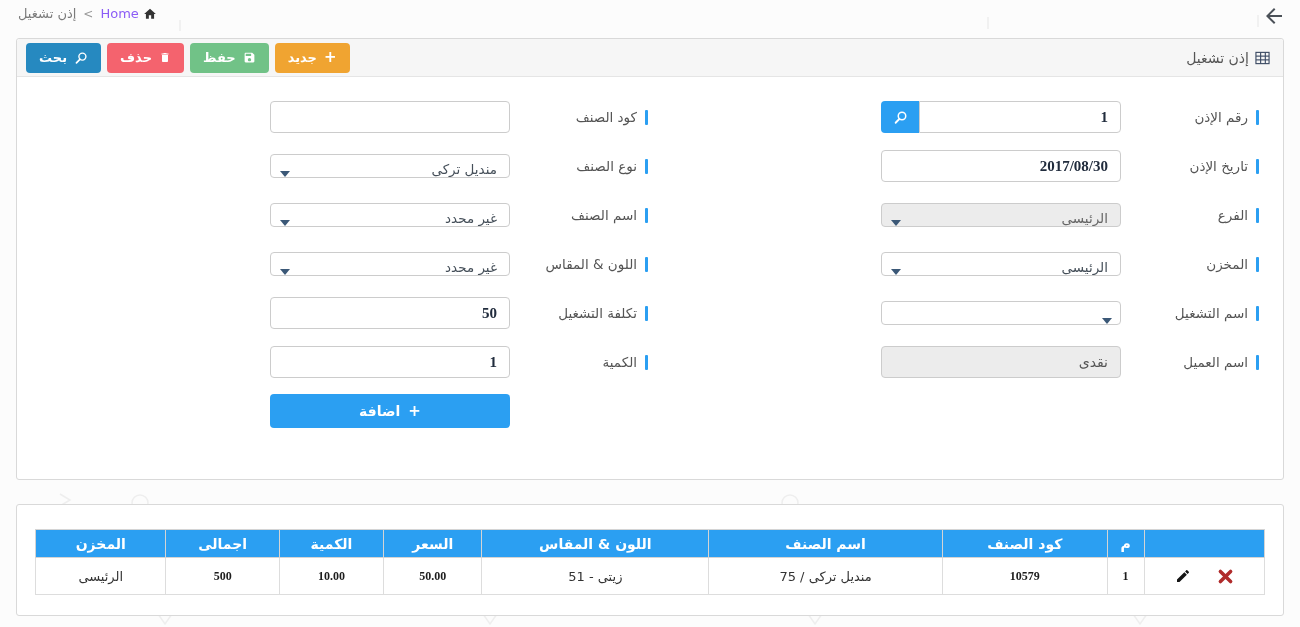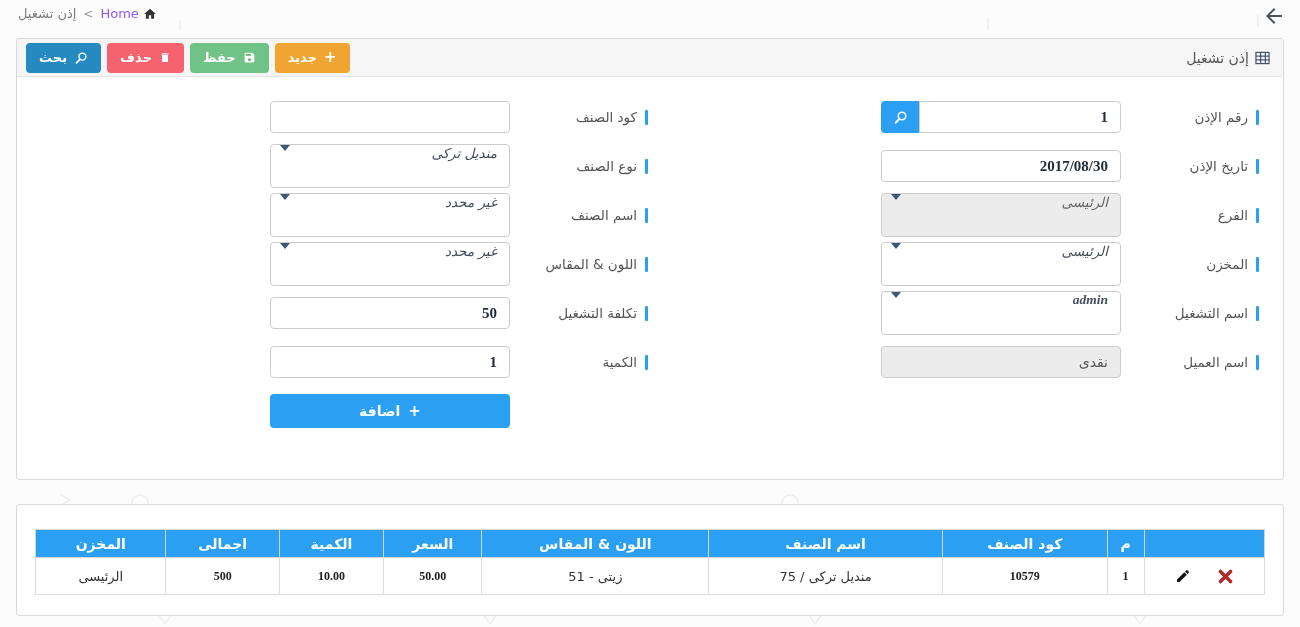--- a/index.html
+++ b/index.html
@@ -53,21 +53,21 @@
 
   .form-input{width:100%; height:32px; border:1px solid var(--input-border); border-radius:4px; background:#fff;
     padding:0 12px; font-size:14px; color:#43505c; font-family:"DejaVu Sans", sans-serif; direction:rtl; text-align:right; outline:none;}
   .val-latin{font-family:"Liberation Serif","DejaVu Sans",serif; font-weight:bold; color:#212c3d; font-size:15px;}
   .is-disabled{background:#ececec !important; color:#555;}
 
   .input-group{display:flex;}
   .input-group .form-input{border-radius:0 4px 4px 0; flex:1;}
   .addon-search{width:38px; height:32px; flex-shrink:0; border:none; background:var(--accent); border-radius:4px 0 0 4px; cursor:pointer; display:flex; align-items:center; justify-content:center;}
 
-  .select{display:flex; align-items:flex-start; height:44px; border:1px solid var(--input-border); border-radius:4px; background:#fff; cursor:pointer; overflow:hidden;font-style:italic;}
+  .select{display:flex; align-items:flex-end; height:24px; border:1px solid var(--input-border); border-radius:4px; background:#fff; cursor:pointer; overflow:hidden;}
   .select-value{flex:1; display:flex; align-items:center; justify-content:flex-start; padding:0 12px; font-size:13.5px; color:#454f59;}
   .caret-box{width:27px; position:relative; display:flex; align-items:center; justify-content:center; flex-shrink:0;}
   .caret-box::before{content:""; position:absolute; right:0; top:6px; bottom:6px; width:1px; background:#ddd;}
   .caret{width:0; height:0; border-left:5px solid transparent; border-right:5px solid transparent; border-top:6px solid #3b5877;}
   .select.is-disabled .select-value{color:#666;}
 
   .add-row{margin-top:0;}
   .btn-add{width:240px; height:34px; border:none; border-radius:4px; background:var(--accent); color:#fff;
     font-family:"DejaVu Sans", sans-serif; font-size:14px; font-weight:bold; cursor:pointer; display:flex; align-items:center; justify-content:center; gap:8px;}
 
@@ -226,21 +226,20 @@
           </div>
         </div>
 
         <div class="form-row">
           <div class="label-cell">
             <span class="label-bar"></span>
             <span class="label-text">اسم التشغيل</span>
           </div>
           <div class="control">
             <div class="select">
-              <span class="select-value val-latin">admin</span>
               <span class="caret-box">
                   <span class="caret"></span>
                 </span>
             </div>
           </div>
         </div>
 
         <div class="form-row">
           <div class="label-cell">
             <span class="label-bar"></span>

